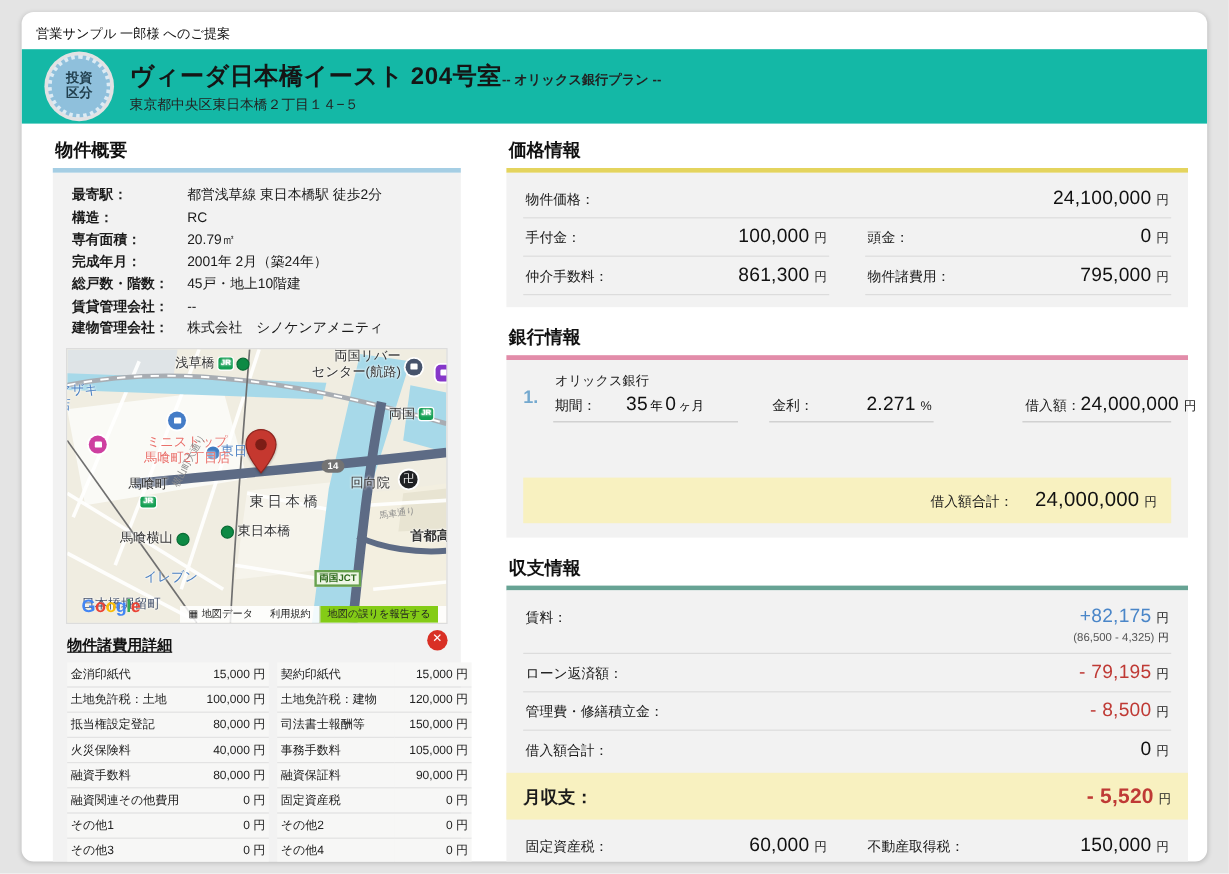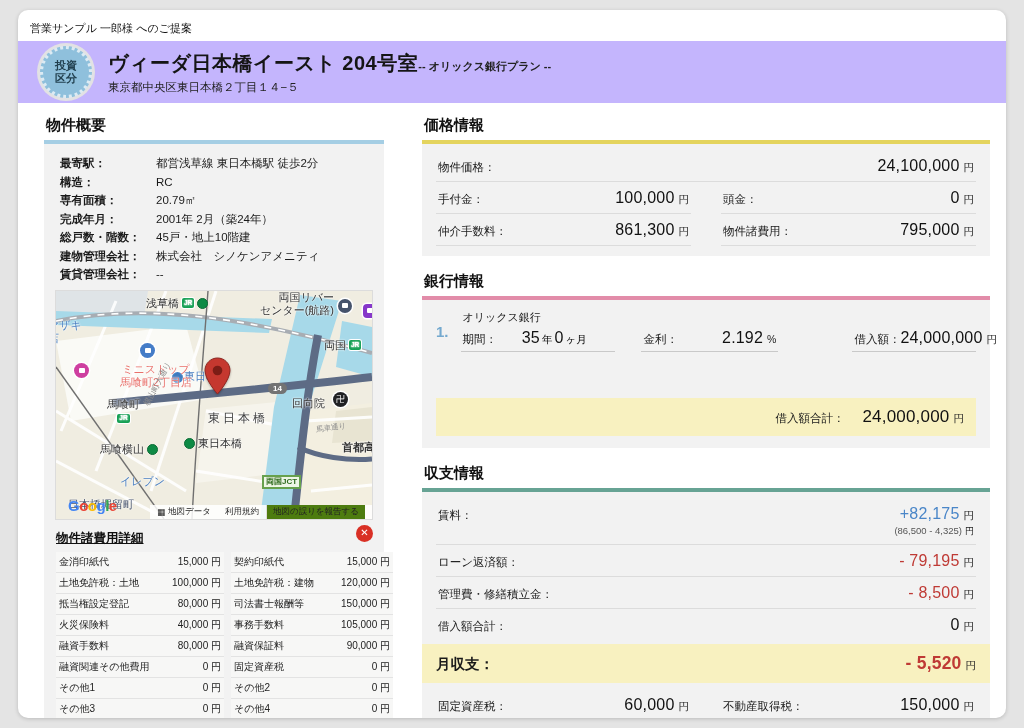--- a/index.html
+++ b/index.html
@@ -1,19 +1,19 @@
 <!DOCTYPE html>
 <html style="--accent_overview: #a5cee4; --accent_price: #e4d45e; --accent_bank: #e28ca9; --accent_balance: #67a394; --positive: #4a86c8; --negative: #bf3a35; --highlight: #f8f1c0; --note_red: #cc2a2a; --badge_blue: #8fc0dc;"><head>
 <meta charset="utf-8">
 <style>
   html,body{margin:0;padding:0;}
   body{width:1024px;height:728px;background:#e4e4e4;font-family:"Liberation Sans","DejaVu Sans",sans-serif;position:relative;-webkit-font-smoothing:antialiased;}
   .card{position:absolute;left:18px;top:10px;width:988px;height:708px;background:#fff;border-radius:10px;box-shadow:0 1px 4px rgba(0,0,0,.18);overflow:hidden;}
   .proposal{padding:11px 12px 5px;font-size:11px;color:#111;}
-  .hdr{display:flex;align-items:center;gap:16px;background:#c4b5fd;height:62px;padding:0 14px;}
+  .hdr{display:flex;align-items:center;gap:16px;background:#14b8a6;height:62px;padding:0 14px;}
   .badge{width:46px;height:46px;border-radius:50%;background:var(--badge_blue,#8fc0dc);border:3px dotted #dcebf4;box-shadow:0 0 0 3px #e2e2e4;color:#22404f;font-size:11px;font-weight:bold;display:flex;flex-direction:column;align-items:center;justify-content:center;line-height:1.15;flex:none;margin-left:8px;}
   .h-titleline{display:flex;align-items:baseline;}
   .h-title{font-size:20px;font-weight:bold;color:#151515;letter-spacing:.5px;}
   .h-plan{font-size:11px;font-weight:bold;color:#222;}
   .h-addr{font-size:11.5px;color:#222;margin-top:3px;}
   .cols{display:flex;gap:38px;padding:13px 16px 0 26px;}
   .lcol{width:340px;flex:none;}
   .rcol{flex:1;min-width:0;}
   .sec-head{font-size:15px;font-weight:bold;color:#111;padding:0 2px 5px;border-bottom:4px solid #ccc;}
   .sec-head.ov{border-color:var(--accent_overview);}
@@ -36,21 +36,21 @@
   .jrb{display:inline-block;background:#15a054;color:#fff;font-size:6.5px;font-weight:bold;border-radius:2px;padding:1.5px 2px;line-height:1;box-shadow:0 0 0 1px #fff;}
   .gdot{width:9px;height:9px;border-radius:50%;background:#0d8a44;border:1px solid #0a6c35;display:inline-block;flex:none;}
   .poi{position:absolute;border-radius:50%;display:flex;align-items:center;justify-content:center;z-index:3;box-shadow:0 0 0 1.5px #fff;}
   .poi .wg{width:6px;height:5px;background:#fff;border-radius:1px;}
   .pin{position:absolute;z-index:5;filter:drop-shadow(0 1px 1px rgba(0,0,0,.3));}
   .r14{position:absolute;left:212px;top:92px;background:#737373;color:#fff;font-size:8px;font-weight:bold;border-radius:7px;padding:1px 5px;z-index:3;}
   .manji{position:absolute;left:277px;top:101px;width:15px;height:15px;border-radius:50%;background:#202124;color:#fff;font-size:9px;display:flex;align-items:center;justify-content:center;z-index:3;box-shadow:0 0 0 1.5px #fff;}
   .jct{position:absolute;left:206px;top:184px;background:#eef6e6;border:2px solid #67a14e;color:#2f6b1e;font-size:8px;font-weight:bold;padding:0 2px;line-height:1.35;z-index:3;}
   .attr{position:absolute;right:0;bottom:0;left:94px;height:14px;background:rgba(255,255,255,.85);display:flex;align-items:center;font-size:8.5px;color:#222;z-index:7;}
   .attr .it{padding:0 7px;display:flex;align-items:center;gap:3px;}
-  .attr .chip{background:#4d7c0f;height:100%;display:flex;align-items:center;padding:0 6px;border-left:1px solid #ddd;}
+  .attr .chip{background:#84cc16;height:100%;display:flex;align-items:center;padding:0 6px;border-left:1px solid #ddd;}
   .glogo{position:absolute;left:12px;bottom:5px;font-size:15px;font-weight:bold;z-index:6;letter-spacing:-.5px;}
   .g1,.g4{color:#4285F4}.g2,.g6{color:#EA4335}.g3{color:#FBBC05}.g5{color:#34A853}
   
   .costs{position:relative;margin-top:2px;}
   .costs-title{font-size:12.5px;font-weight:bold;color:#111;text-decoration:underline;padding:2px 0 5px;}
   .close-btn{position:absolute;top:-3px;right:-1px;width:17px;height:17px;border-radius:50%;background:#d93025;color:#fff;font-size:10px;font-weight:bold;display:flex;align-items:center;justify-content:center;cursor:pointer;line-height:1;}
   .ct{width:100%;border-collapse:collapse;font-size:10px;color:#222;table-layout:fixed;}
   .ct td{border-bottom:1px solid #e3e3e3;padding:3px 3px;background:#f7f7f6;overflow:hidden;white-space:nowrap;}
   .ct td.v{text-align:right;width:58px;}
   .ct td.gap{width:7px;background:transparent;border:none;padding:0;}
@@ -125,26 +125,26 @@
           </div>
         <div class="ov-row">
             <span class="k">完成年月：</span>
             <span>2001年 2月（築24年）</span>
           </div>
         <div class="ov-row">
             <span class="k">総戸数・階数：</span>
             <span>45戸・地上10階建</span>
           </div>
         <div class="ov-row">
+            <span class="k">賃貸管理会社：</span>
+            <span>--</span>
+          </div>
+        <div class="ov-row">
             <span class="k">建物管理会社：</span>
             <span>株式会社　シノケンアメニティ</span>
-          </div>
-        <div class="ov-row">
-            <span class="k">賃貸管理会社：</span>
-            <span>--</span>
           </div>
 
         <div class="map">
           <svg class="mapsvg" width="316" height="228" viewBox="0 0 316 228">
             <rect width="316" height="228" fill="#f0ede1"></rect>
             <polygon points="0,50 130,34 150,108 15,130" fill="#fafaf6"></polygon>
             <polygon points="150,118 250,108 244,180 140,192" fill="#f6f4ec"></polygon>
             <polygon points="0,0 92,0 88,26 0,34" fill="#dfe4e7"></polygon>
             <polygon points="250,120 316,112 316,228 240,228" fill="#f3efe0"></polygon>
             <polygon points="280,120 316,116 316,150 276,152" fill="#e8e4d2"></polygon>
@@ -375,21 +375,21 @@
                   <span class="sp"></span>
                   <span class="val">35</span>
                   <span class="unit-in">年</span>
                   <span class="val">0</span>
                   <span class="unit-in">ヶ月</span>
                   <span class="sp"></span>
                 </div>
               <div class="bf f-rate">
                   <span class="lbl">金利：</span>
                   <span class="sp"></span>
-                  <span class="val">2.192</span>
+                  <span class="val">2.271</span>
                   <span class="unit">%</span>
                 </div>
               <div class="bf f-loan">
                   <span class="lbl">借入額：</span>
                   <span class="sp"></span>
                   <span class="val">24,000,000</span>
                   <span class="unit">円</span>
                 </div>
             </div>
           </div>

